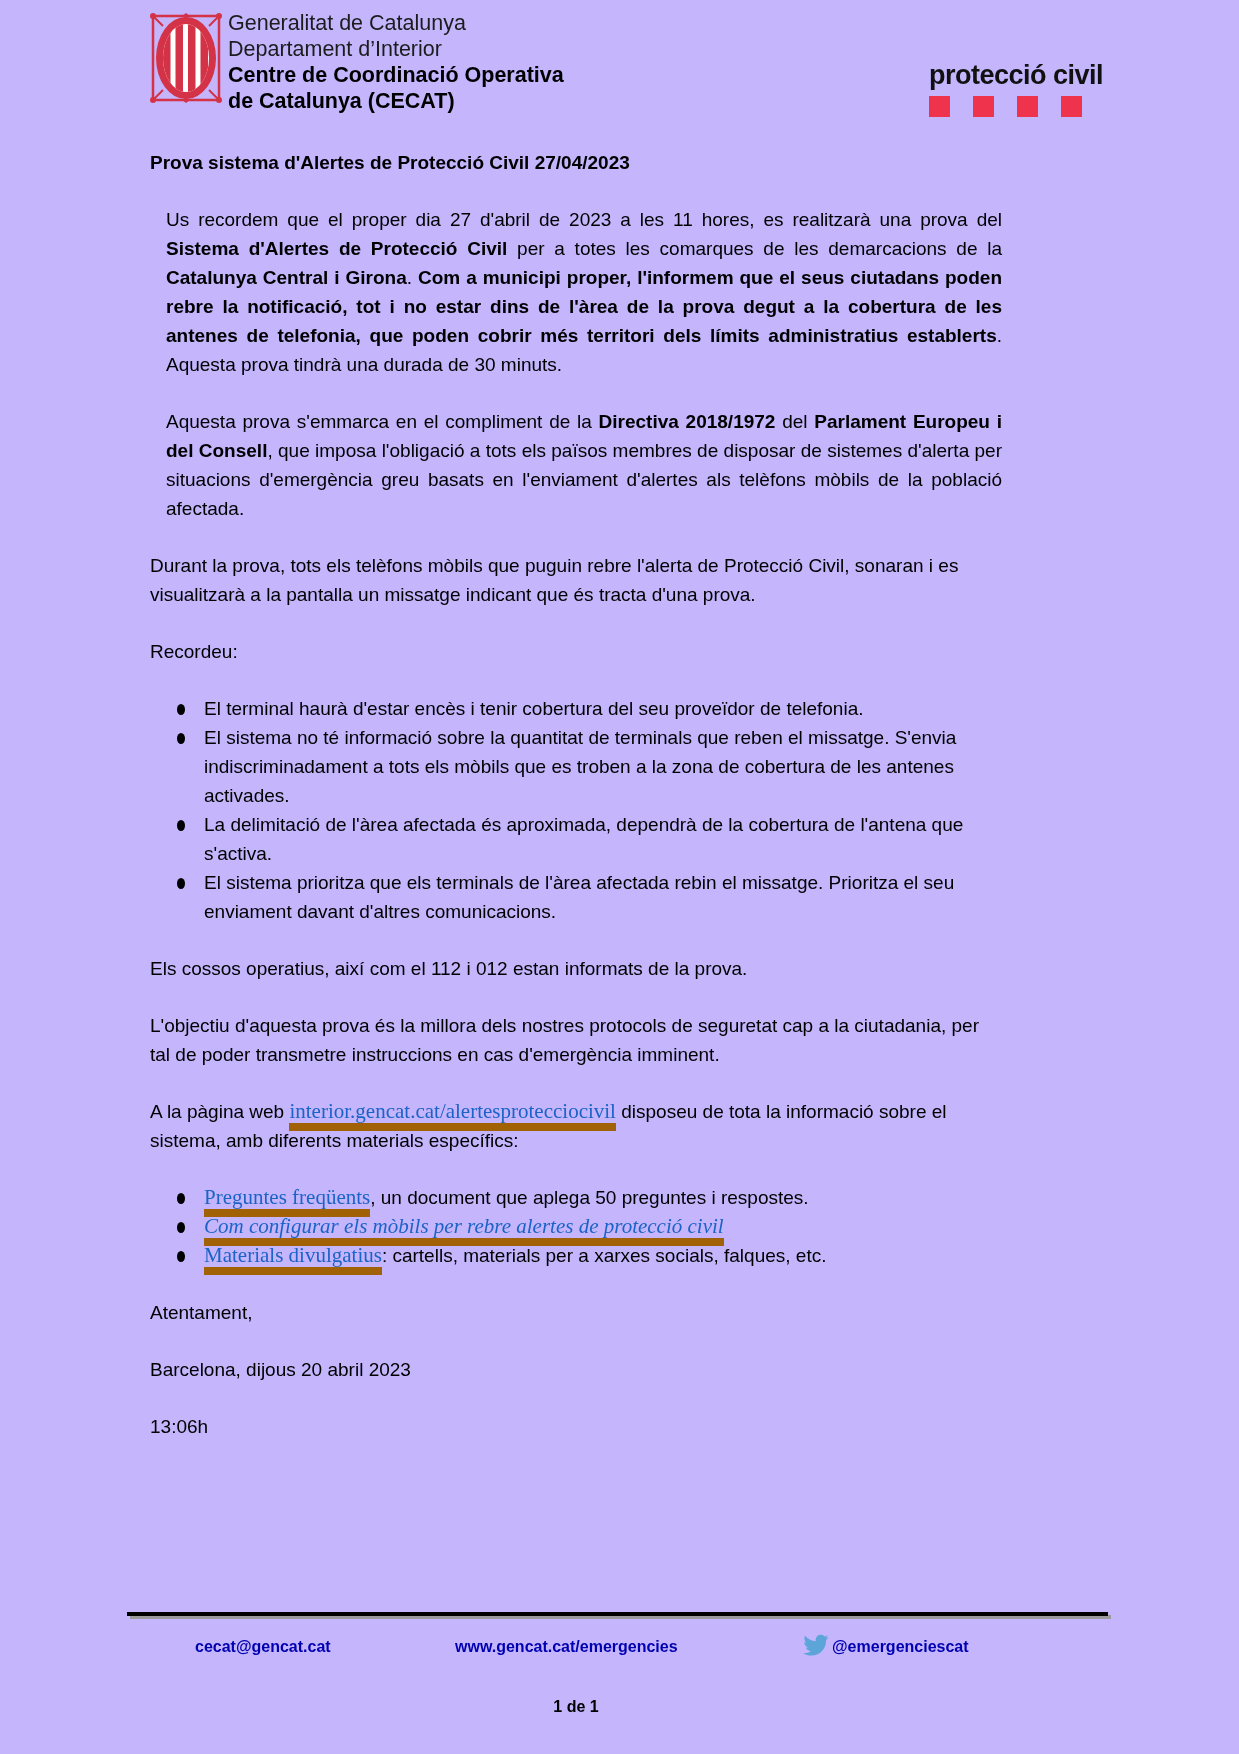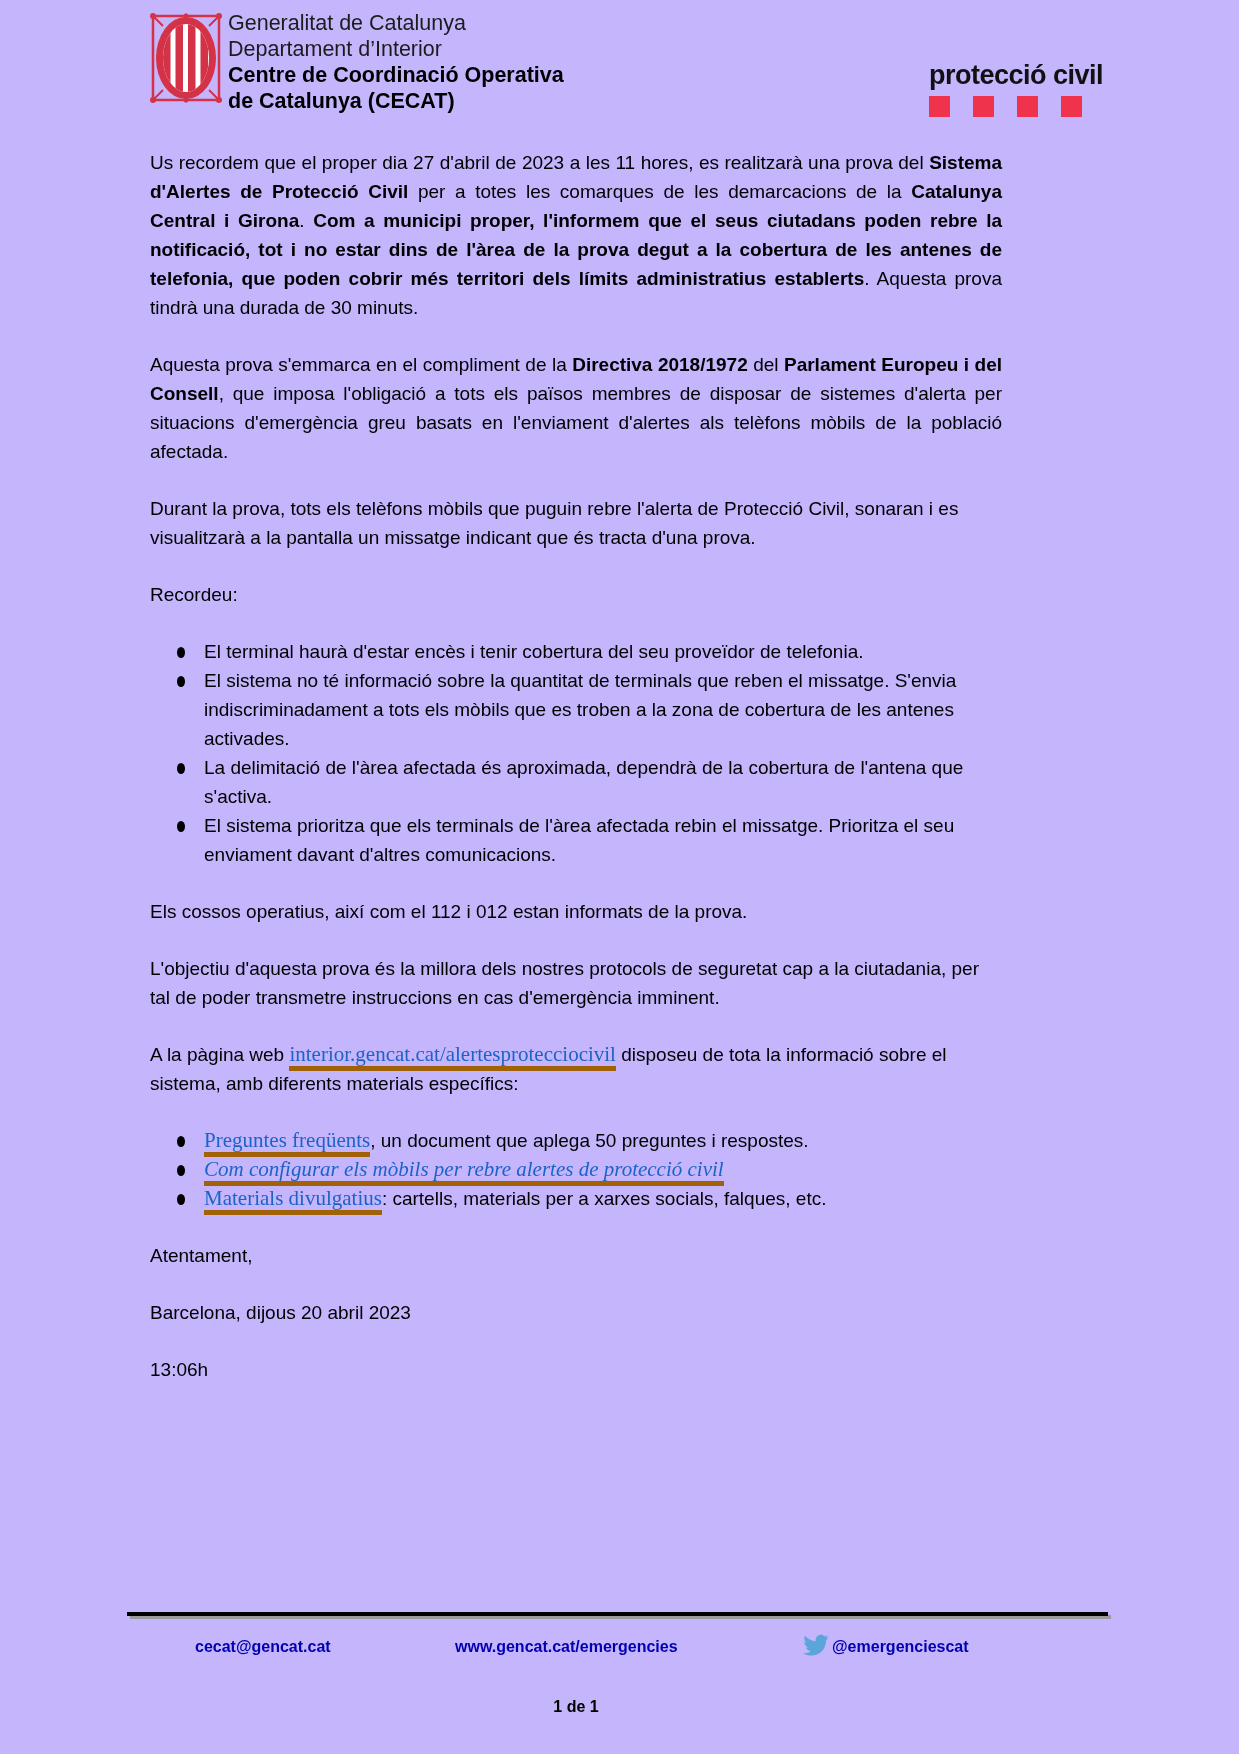--- a/index.html
+++ b/index.html
@@ -16,36 +16,36 @@
   .seal{position:absolute;left:150px;top:8px;width:72px;height:100px;}
   .org{position:absolute;left:228px;top:10px;font-size:21.5px;line-height:26px;color:#1c1c1c;}
   .org .bold{font-weight:700;color:#000;}
   .pc-logo{position:absolute;left:910px;top:60px;margin-left:19px;}
   .pc-logo .pc-text{font-weight:700;font-size:27px;letter-spacing:-0.5px;color:#111;}
   .pc-squares{display:flex;gap:23px;margin-top:5px;}
   .pc-squares span{width:21px;height:21px;background:#f0334c;display:block;}
   
   .doc{position:absolute;left:150px;top:148px;width:852px;font-size:19px;line-height:29px;}
   .doc p{margin:0 0 28px 0;}
-  .doc .justify{text-align:justify;}
+  .doc .justify{text-align:justify;margin-left:16px;}
   .title{font-weight:700;margin:0 0 23px 0;}
   .b{font-weight:700;}
   .i{font-style:italic;margin-top:28px;}
   ul.blist{list-style:none;margin:0 0 28px 0;padding:0 0 0 54px;}
   ul.blist li{position:relative;}
   ul.blist li::before{
     content:"";position:absolute;left:-27px;top:10px;
     width:8px;height:11px;border-radius:50%;background:#000;
   }
   .doclink{
     font-family:"Liberation Serif","DejaVu Serif",serif;
     font-size:21px;
     color:#1b63c6;
     text-decoration:none;
-    border-bottom:5px solid #a16207;
+    border-bottom:8px solid #a16207;
     cursor:pointer;
   }
   
   .footer-line{
     position:absolute;left:127px;top:1612px;width:981px;height:4px;
     background:#000;box-shadow:3px 3px 0 #9a9a9a;
   }
   .footer-item{
     position:absolute;top:1638px;
     font-weight:700;font-size:16px;color:#0000b0;text-decoration:none;cursor:pointer;
@@ -100,20 +100,21 @@
     <div class="pc-text">protecció civil</div>
     <div class="pc-squares">
       <span></span>
       <span></span>
       <span></span>
       <span></span>
     </div>
   </div>
 
   <div class="doc">
+    <p class="title">Prova sistema d'Alertes de Protecció Civil 27/04/2023</p>
     <p class="justify"><span class="">Us recordem que el proper dia 27 d'abril de 2023 a les 11 hores, es realitzarà una prova del </span><span class="b">Sistema d'Alertes de Protecció Civil</span><span class=""> per a totes les comarques de les demarcacions de la </span><span class="b">Catalunya Central i Girona</span><span class="">. </span><span class="b">Com a municipi proper, l'informem que el seus ciutadans poden rebre la notificació, tot i no estar dins de l'àrea de la prova degut a la cobertura de les antenes de telefonia, que poden cobrir més territori dels límits administratius establerts</span><span class="">. Aquesta prova tindrà una durada de 30 minuts.</span></p>
     <p class="justify"><span class="">Aquesta prova s'emmarca en el compliment de la </span><span class="b">Directiva 2018/1972</span><span class=""> del </span><span class="b">Parlament Europeu i del Consell</span><span class="">, que imposa l'obligació a tots els països membres de disposar de sistemes d'alerta per situacions d'emergència greu basats en l'enviament d'alertes als telèfons mòbils de la població afectada.</span></p>
     <p>Durant la prova, tots els telèfons mòbils que puguin rebre l'alerta de Protecció Civil, sonaran i es visualitzarà a la pantalla un missatge indicant que és tracta d'una prova.</p>
     <p>Recordeu:</p>
     <ul class="blist">
         <li>El terminal haurà d'estar encès i tenir cobertura del seu proveïdor de telefonia.</li>
         <li>El sistema no té informació sobre la quantitat de terminals que reben el missatge. S'envia indiscriminadament a tots els mòbils que es troben a la zona de cobertura de les antenes activades.</li>
         <li>La delimitació de l'àrea afectada és aproximada, dependrà de la cobertura de l'antena que s'activa.</li>
         <li>El sistema prioritza que els terminals de l'àrea afectada rebin el missatge. Prioritza el seu enviament davant d'altres comunicacions.</li>
       </ul>

